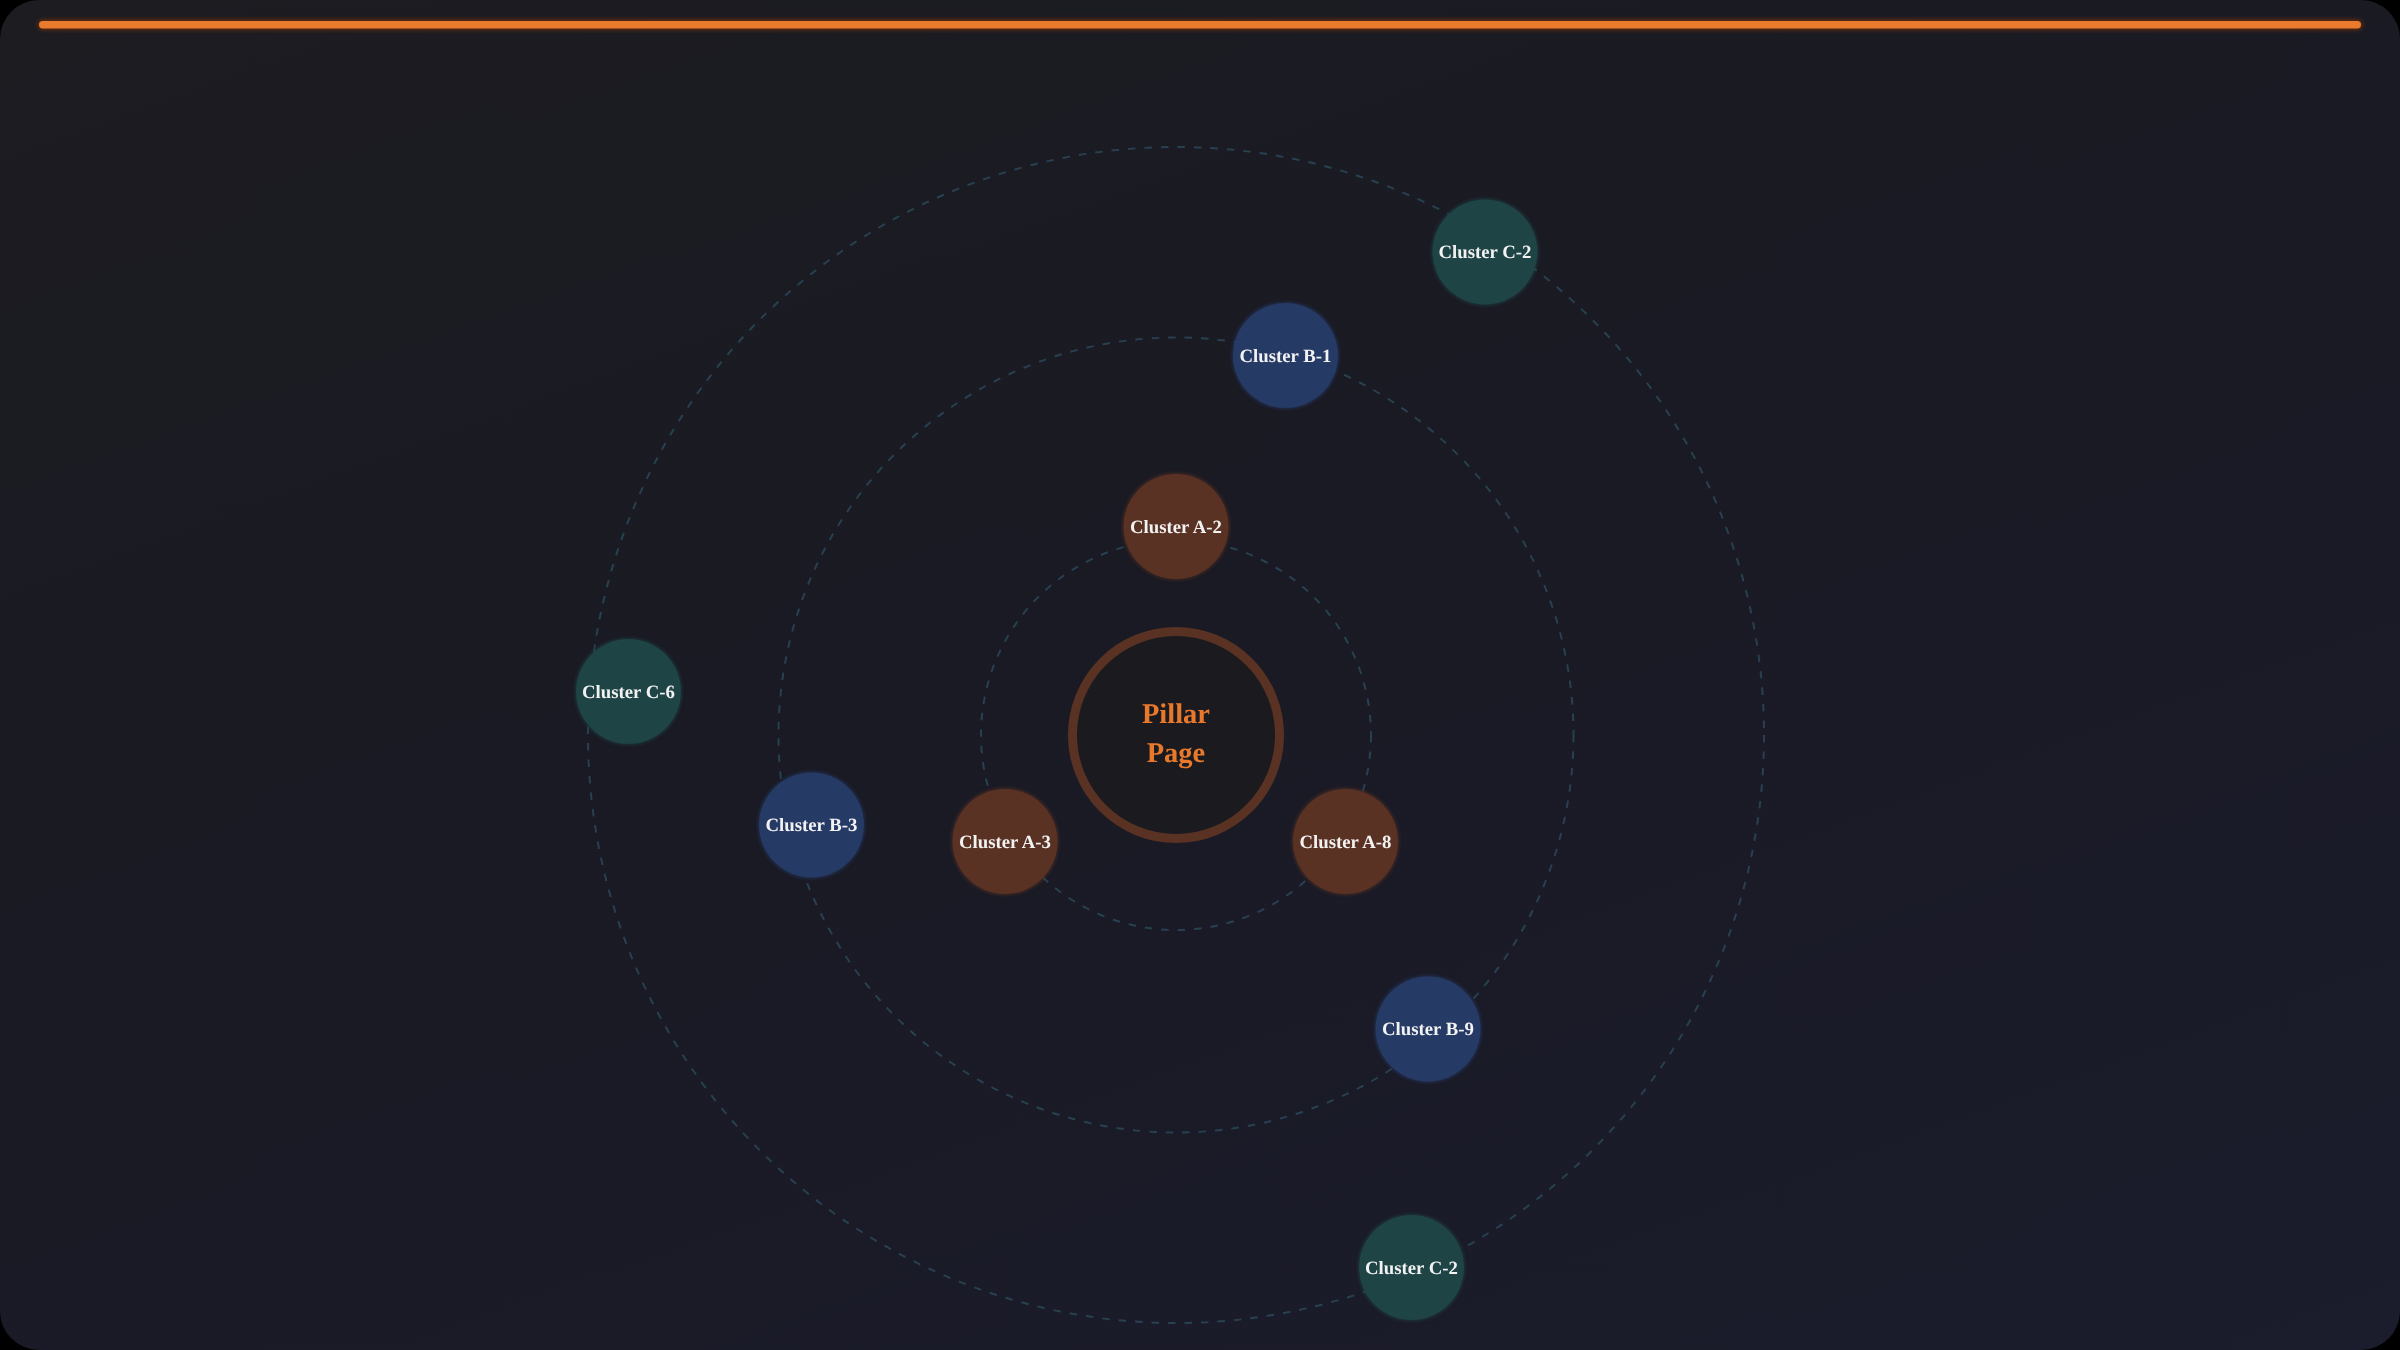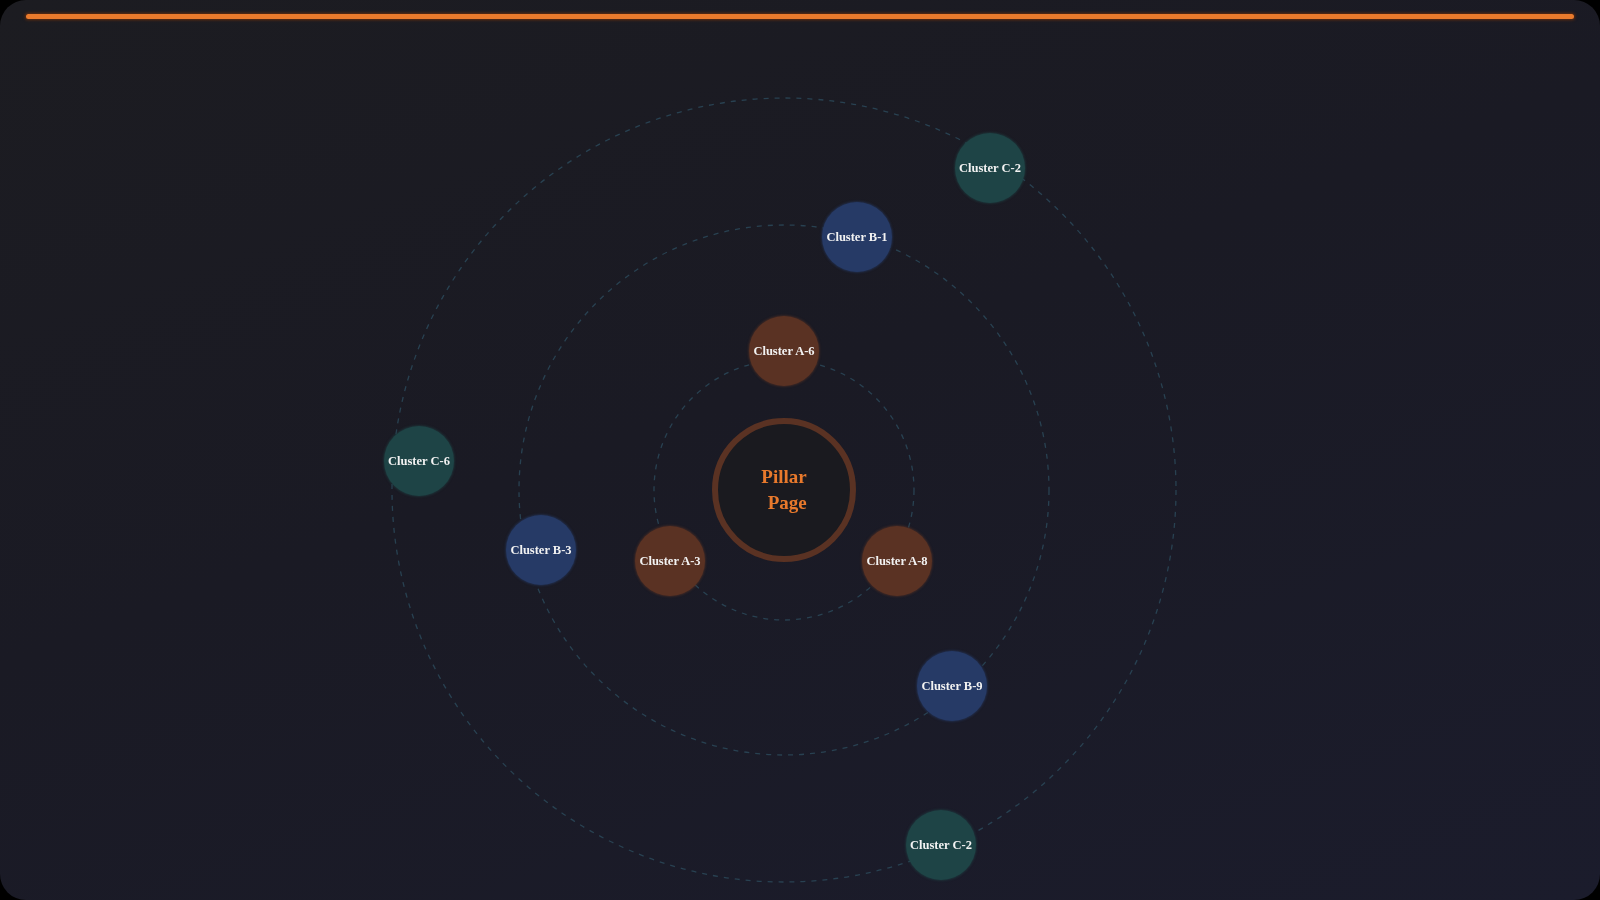--- a/index.html
+++ b/index.html
@@ -21,21 +21,21 @@
   }
   svg.diagram { position: absolute; left: 0; top: 0; }
   .ring { fill: none; stroke: #2a4656; stroke-width: 1.3; stroke-dasharray: 5 6; opacity: 0.9; }
   .node {
     position: absolute; border-radius: 50%; display: flex; align-items: center; justify-content: center;
     font-family: "Liberation Serif", "DejaVu Serif", serif; font-weight: bold; color: #f2f2f2;
     font-size: 12.5px; white-space: nowrap; cursor: pointer;
   }
   .pillar {
     position: absolute; border-radius: 50%; display: flex; align-items: center; justify-content: center;
-    text-align: right; background: #1a1a1f; box-sizing: border-box;
+    text-align: center; background: #1a1a1f; box-sizing: border-box;
     font-family: "Liberation Serif", "DejaVu Serif", serif; font-weight: bold;
     font-size: 19px; line-height: 26px; color: #e8792c; cursor: pointer;
   }
 </style>
 </head>
 <body>
 
 <div class="card">
   <div class="accent-bar"></div>
 
@@ -47,21 +47,21 @@
 
   <div class="pillar" style="left:712px; top:418px; width:144px; height:144px; border:6px solid #5a3223;">
     <div>
       <div>Pillar</div>
       <div>Page</div>
     </div>
   </div>
 
   <div id="nodes">
     <div class="node" style="left: 749px; top: 316px; width: 70px; height: 70px; background: rgb(90, 50, 35); box-shadow: rgba(90, 50, 35, 0.533) 0px 0px 2px 1px;">
-        <span>Cluster A-6</span>
+        <span>Cluster A-2</span>
       </div>
     <div class="node" style="left: 862px; top: 526px; width: 70px; height: 70px; background: rgb(90, 50, 35); box-shadow: rgba(90, 50, 35, 0.533) 0px 0px 2px 1px;">
         <span>Cluster A-8</span>
       </div>
     <div class="node" style="left: 635px; top: 526px; width: 70px; height: 70px; background: rgb(90, 50, 35); box-shadow: rgba(90, 50, 35, 0.533) 0px 0px 2px 1px;">
         <span>Cluster A-3</span>
       </div>
     <div class="node" style="left: 822px; top: 202px; width: 70px; height: 70px; background: rgb(38, 58, 102); box-shadow: rgba(38, 58, 102, 0.533) 0px 0px 2px 1px;">
         <span>Cluster B-1</span>
       </div>

